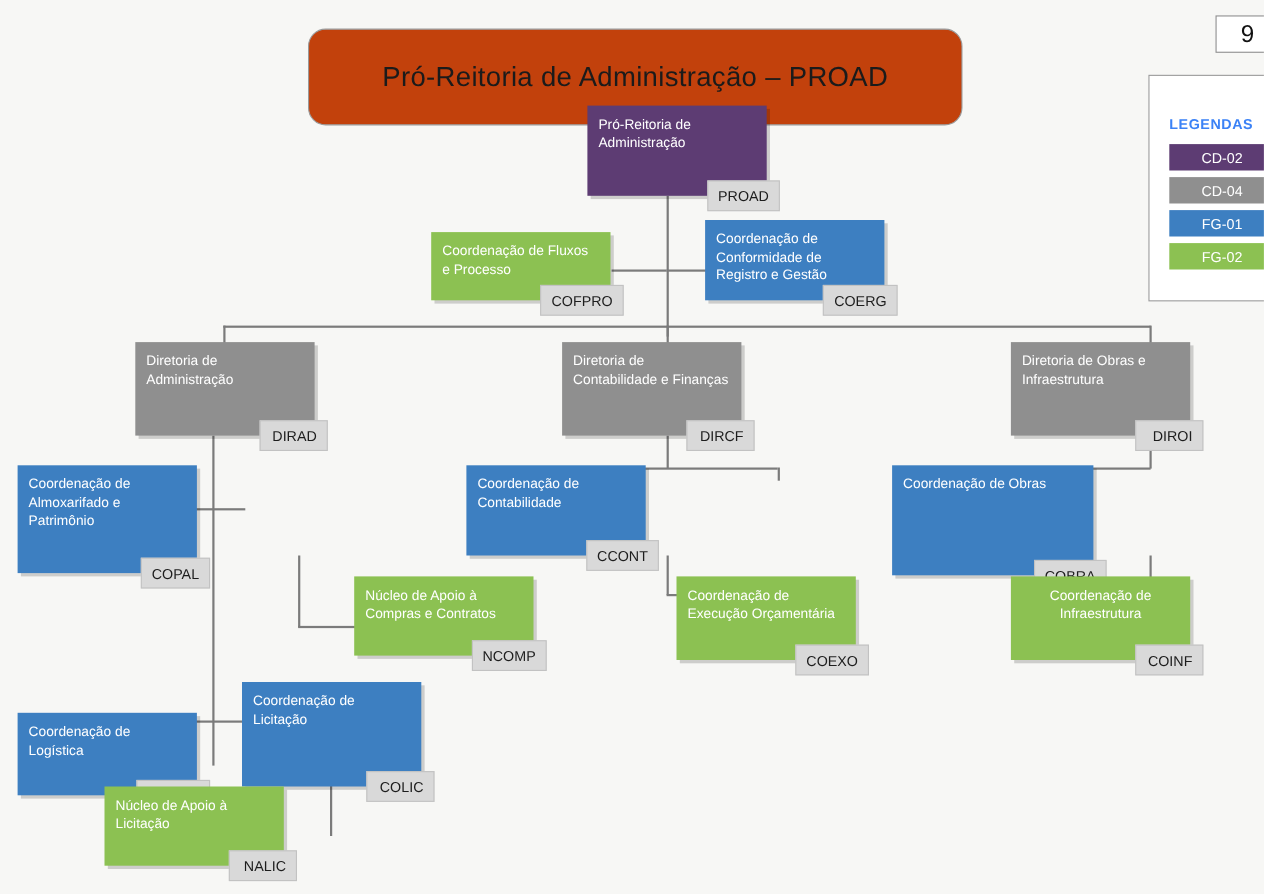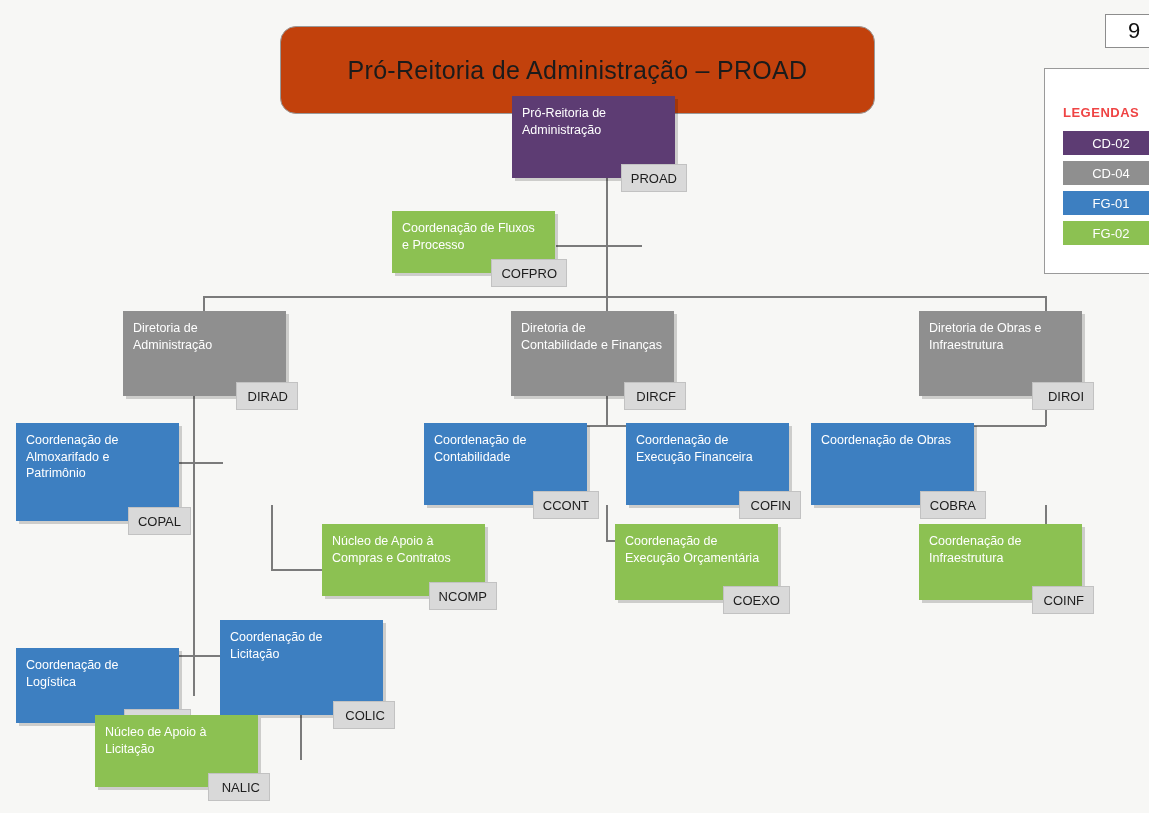--- a/index.html
+++ b/index.html
@@ -28,21 +28,21 @@
   .title-box span{font-size:25px;color:#1b1b1b;letter-spacing:.3px;}
 
   
   .page-num{position:absolute;left:1105px;top:14px;width:56px;height:32px;
     background:#fff;border:1.5px solid #8d8d8d;display:flex;align-items:center;justify-content:center;}
   .page-num span{font-size:22px;color:#111;}
 
   
   .legend{position:absolute;left:1044px;top:68px;width:130px;height:204px;
     background:#fff;border:1.5px solid #9a9a9a;}
-  .legend-title{font-size:13px;font-weight:bold;color:#ef4444;letter-spacing:.5px;
+  .legend-title{font-size:13px;font-weight:bold;color:#3b82f6;letter-spacing:.5px;
     position:absolute;left:18px;top:36px;}
   .legend-item{position:absolute;left:18px;width:96px;height:24px;
     display:flex;align-items:center;justify-content:center;font-size:13px;color:#fff;}
 
   
   .ln{position:absolute;background:#7b7b7b;}
   .lnv{width:1.6px;}
   .lnh{height:1.6px;}
 
   
@@ -103,30 +103,34 @@
   <div class="ln lnv" style="left:505px;top:425px;height:12px;"></div>
   <div class="ln lnv" style="left:707px;top:425px;height:12px;"></div>
   <div class="ln lnv" style="left:606px;top:505px;height:36px;"></div>
   <div class="ln lnh" style="left:606px;top:540px;width:10px;"></div>
 
   <div class="ln lnv" style="left:1045px;top:396px;height:30px;"></div>
   <div class="ln lnh" style="left:900px;top:425px;width:146px;"></div>
   <div class="ln lnv" style="left:900px;top:425px;height:12px;"></div>
   <div class="ln lnv" style="left:1045px;top:505px;height:36px;"></div>
 
-  <div class="node shadow c-cd02" style="left:512px;top:96px;width:163px;height:82px;">
+  <div class="node shadow c-cd02" style="left:534px;top:96px;width:163px;height:82px;">
     <div class="body">Pró-Reitoria de Administração</div>
     <div class="tag">PROAD</div>
   </div>
 
   <div class="node shadow c-fg02" style="left:392px;top:211px;width:163px;height:62px;">
     <div class="body">Coordenação de Fluxos e Processo</div>
     <div class="tag">COFPRO</div>
   </div>
 
+  <div class="node shadow c-fg01" style="left:641px;top:200px;width:163px;height:73px;">
+    <div class="body">Coordenação de Conformidade de Registro e Gestão</div>
+    <div class="tag">COERG</div>
+  </div>
 
   <div class="node shadow c-cd04" style="left:123px;top:311px;width:163px;height:85px;">
     <div class="body">Diretoria de Administração</div>
     <div class="tag">DIRAD</div>
   </div>
 
   <div class="node shadow c-cd04" style="left:511px;top:311px;width:163px;height:85px;">
     <div class="body">Diretoria de Contabilidade e Finanças</div>
     <div class="tag">DIRCF</div>
   </div>
@@ -160,33 +164,29 @@
   <div class="node shadow c-fg02" style="left:95px;top:715px;width:163px;height:72px;">
     <div class="body">Núcleo de Apoio à Licitação</div>
     <div class="tag">NALIC</div>
   </div>
 
   <div class="node shadow c-fg01" style="left:424px;top:423px;width:163px;height:82px;">
     <div class="body">Coordenação de Contabilidade</div>
     <div class="tag">CCONT</div>
   </div>
 
-  <div class="node shadow c-fg01" style="left:626px;top:423px;width:163px;height:82px;">
-    <div class="body">Coordenação de Execução Financeira</div>
-    <div class="tag">COFIN</div>
-  </div>
 
   <div class="node shadow c-fg02" style="left:615px;top:524px;width:163px;height:76px;">
     <div class="body">Coordenação de Execução Orçamentária</div>
     <div class="tag">COEXO</div>
   </div>
 
-  <div class="node shadow c-fg01" style="left:811px;top:423px;width:163px;height:82px;">
+  <div class="node shadow c-fg01" style="left:811px;top:423px;width:163px;height:100px;padding-left:20px;">
     <div class="body">Coordenação de Obras</div>
     <div class="tag">COBRA</div>
   </div>
 
-  <div class="node shadow c-fg02" style="left:919px;top:524px;width:163px;height:76px;">
+  <div class="node shadow c-fg02" style="left:919px;top:524px;width:163px;height:76px;text-align:center;">
     <div class="body">Coordenação de Infraestrutura</div>
     <div class="tag">COINF</div>
   </div>
 
 </div>
 
 </body></html>

